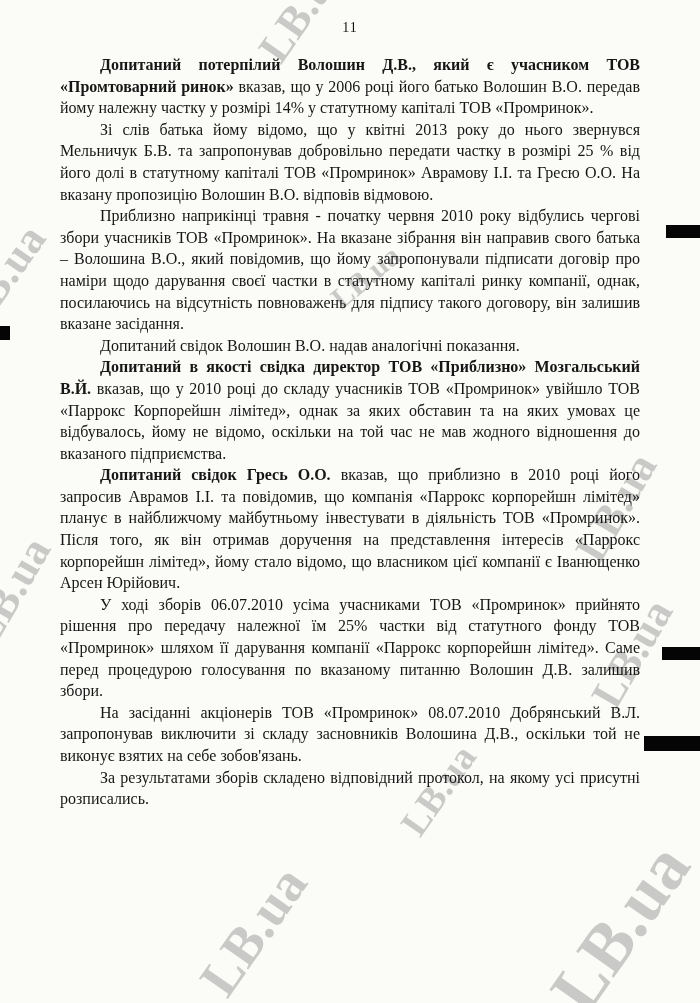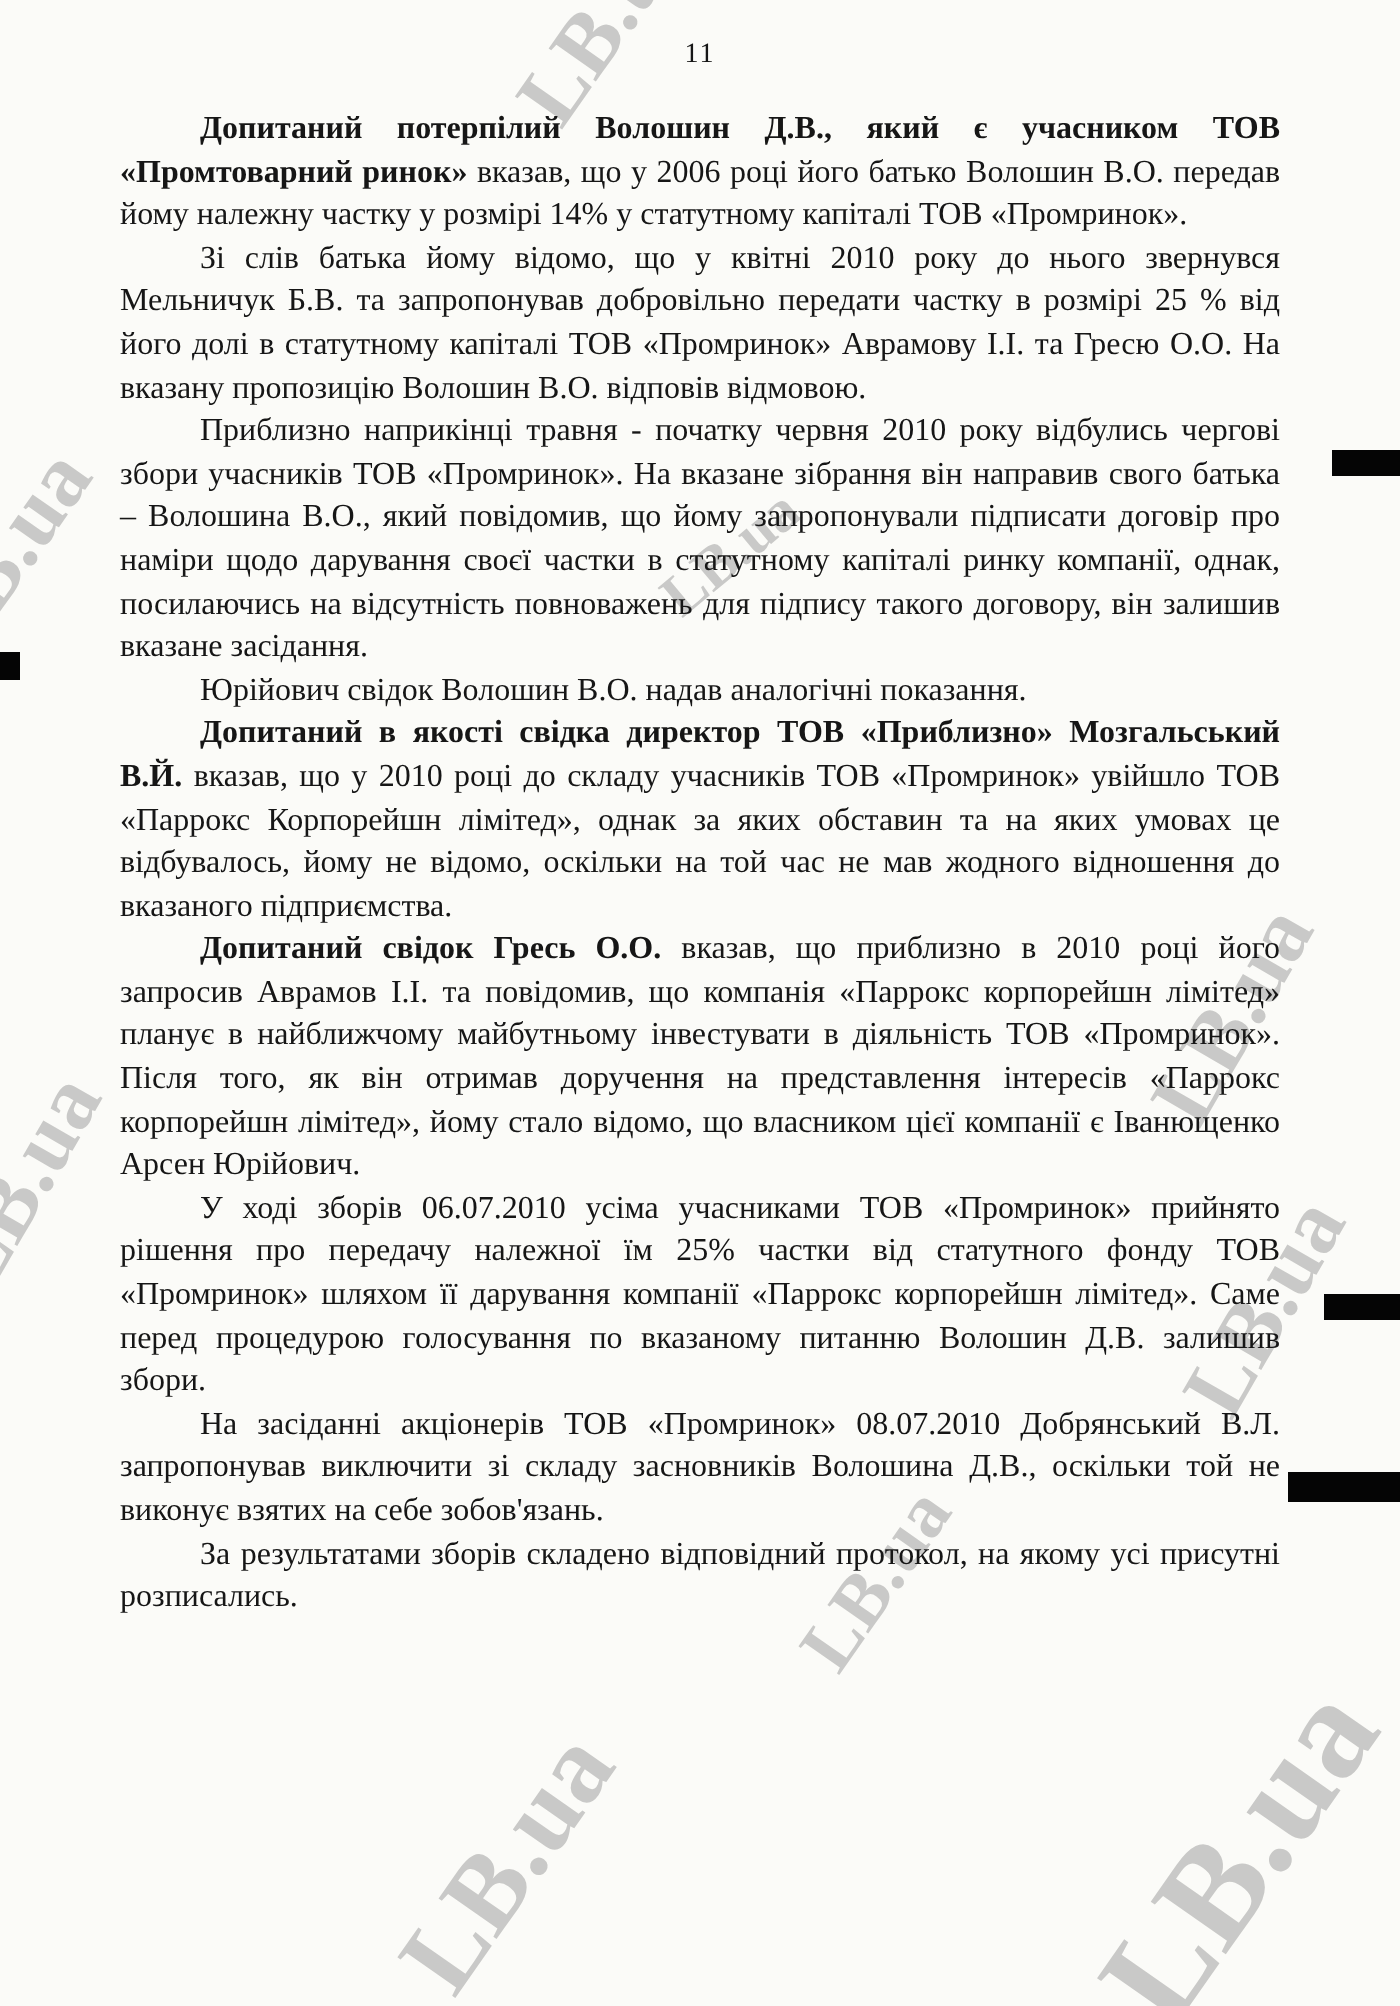--- a/index.html
+++ b/index.html
@@ -75,25 +75,25 @@
   <div class="artifact art1"></div>
   <div class="artifact art2"></div>
   <div class="artifact art3"></div>
   <div class="artifact art4"></div>
 
   <div class="content">
     <div class="page-number">11</div>
 
     <p class="para"><span class="b">Допитаний потерпілий Волошин Д.В., який є учасником ТОВ «Промтоварний ринок»</span><span> вказав, що у 2006 році його батько Волошин В.О. передав йому належну частку у розмірі 14% у статутному капіталі ТОВ «Промринок».</span></p>
 
-    <p class="para"><span>Зі слів батька йому відомо, що у квітні 2010 року до нього звернувся Мельничук Б.В. та запропонував добровільно передати частку в розмірі 25 % від його долі в статутному капіталі ТОВ «Промринок» Аврамову І.І. та Гресю О.О. На вказану пропозицію Волошин В.О. відповів відмовою.</span></p>
+    <p class="para"><span>Зі слів батька йому відомо, що у квітні 2013 року до нього звернувся Мельничук Б.В. та запропонував добровільно передати частку в розмірі 25 % від його долі в статутному капіталі ТОВ «Промринок» Аврамову І.І. та Гресю О.О. На вказану пропозицію Волошин В.О. відповів відмовою.</span></p>
 
     <p class="para"><span>Приблизно наприкінці травня - початку червня 2010 року відбулись чергові збори учасників ТОВ «Промринок». На вказане зібрання він направив свого батька – Волошина В.О., який повідомив, що йому запропонували підписати договір про наміри щодо дарування своєї частки в статутному капіталі ринку компанії, однак, посилаючись на відсутність повноважень для підпису такого договору, він залишив вказане засідання.</span></p>
 
-    <p class="para"><span>Юрійович свідок Волошин В.О. надав аналогічні показання.</span></p>
+    <p class="para"><span>Допитаний свідок Волошин В.О. надав аналогічні показання.</span></p>
 
     <p class="para"><span class="b">Допитаний в якості свідка директор ТОВ «Приблизно» Мозгальський В.Й.</span><span> вказав, що у 2010 році до складу учасників ТОВ «Промринок» увійшло ТОВ «Паррокс Корпорейшн лімітед», однак за яких обставин та на яких умовах це відбувалось, йому не відомо, оскільки на той час не мав жодного відношення до вказаного підприємства.</span></p>
 
     <p class="para"><span class="b">Допитаний свідок Гресь О.О.</span><span> вказав, що приблизно в 2010 році його запросив Аврамов І.І. та повідомив, що компанія «Паррокс корпорейшн лімітед» планує в найближчому майбутньому інвестувати в діяльність ТОВ «Промринок». Після того, як він отримав доручення на представлення інтересів «Паррокс корпорейшн лімітед», йому стало відомо, що власником цієї компанії є Іванющенко Арсен Юрійович.</span></p>
 
     <p class="para"><span>У ході зборів 06.07.2010 усіма учасниками ТОВ «Промринок» прийнято рішення про передачу належної їм 25% частки від статутного фонду ТОВ «Промринок» шляхом її дарування компанії «Паррокс корпорейшн лімітед». Саме перед процедурою голосування по вказаному питанню Волошин Д.В. залишив збори.</span></p>
 
     <p class="para"><span>На засіданні акціонерів ТОВ «Промринок» 08.07.2010 Добрянський В.Л. запропонував виключити зі складу засновників Волошина Д.В., оскільки той не виконує взятих на себе зобов'язань.</span></p>
 
     <p class="para"><span>За результатами зборів складено відповідний протокол, на якому усі присутні розписались.</span></p>

